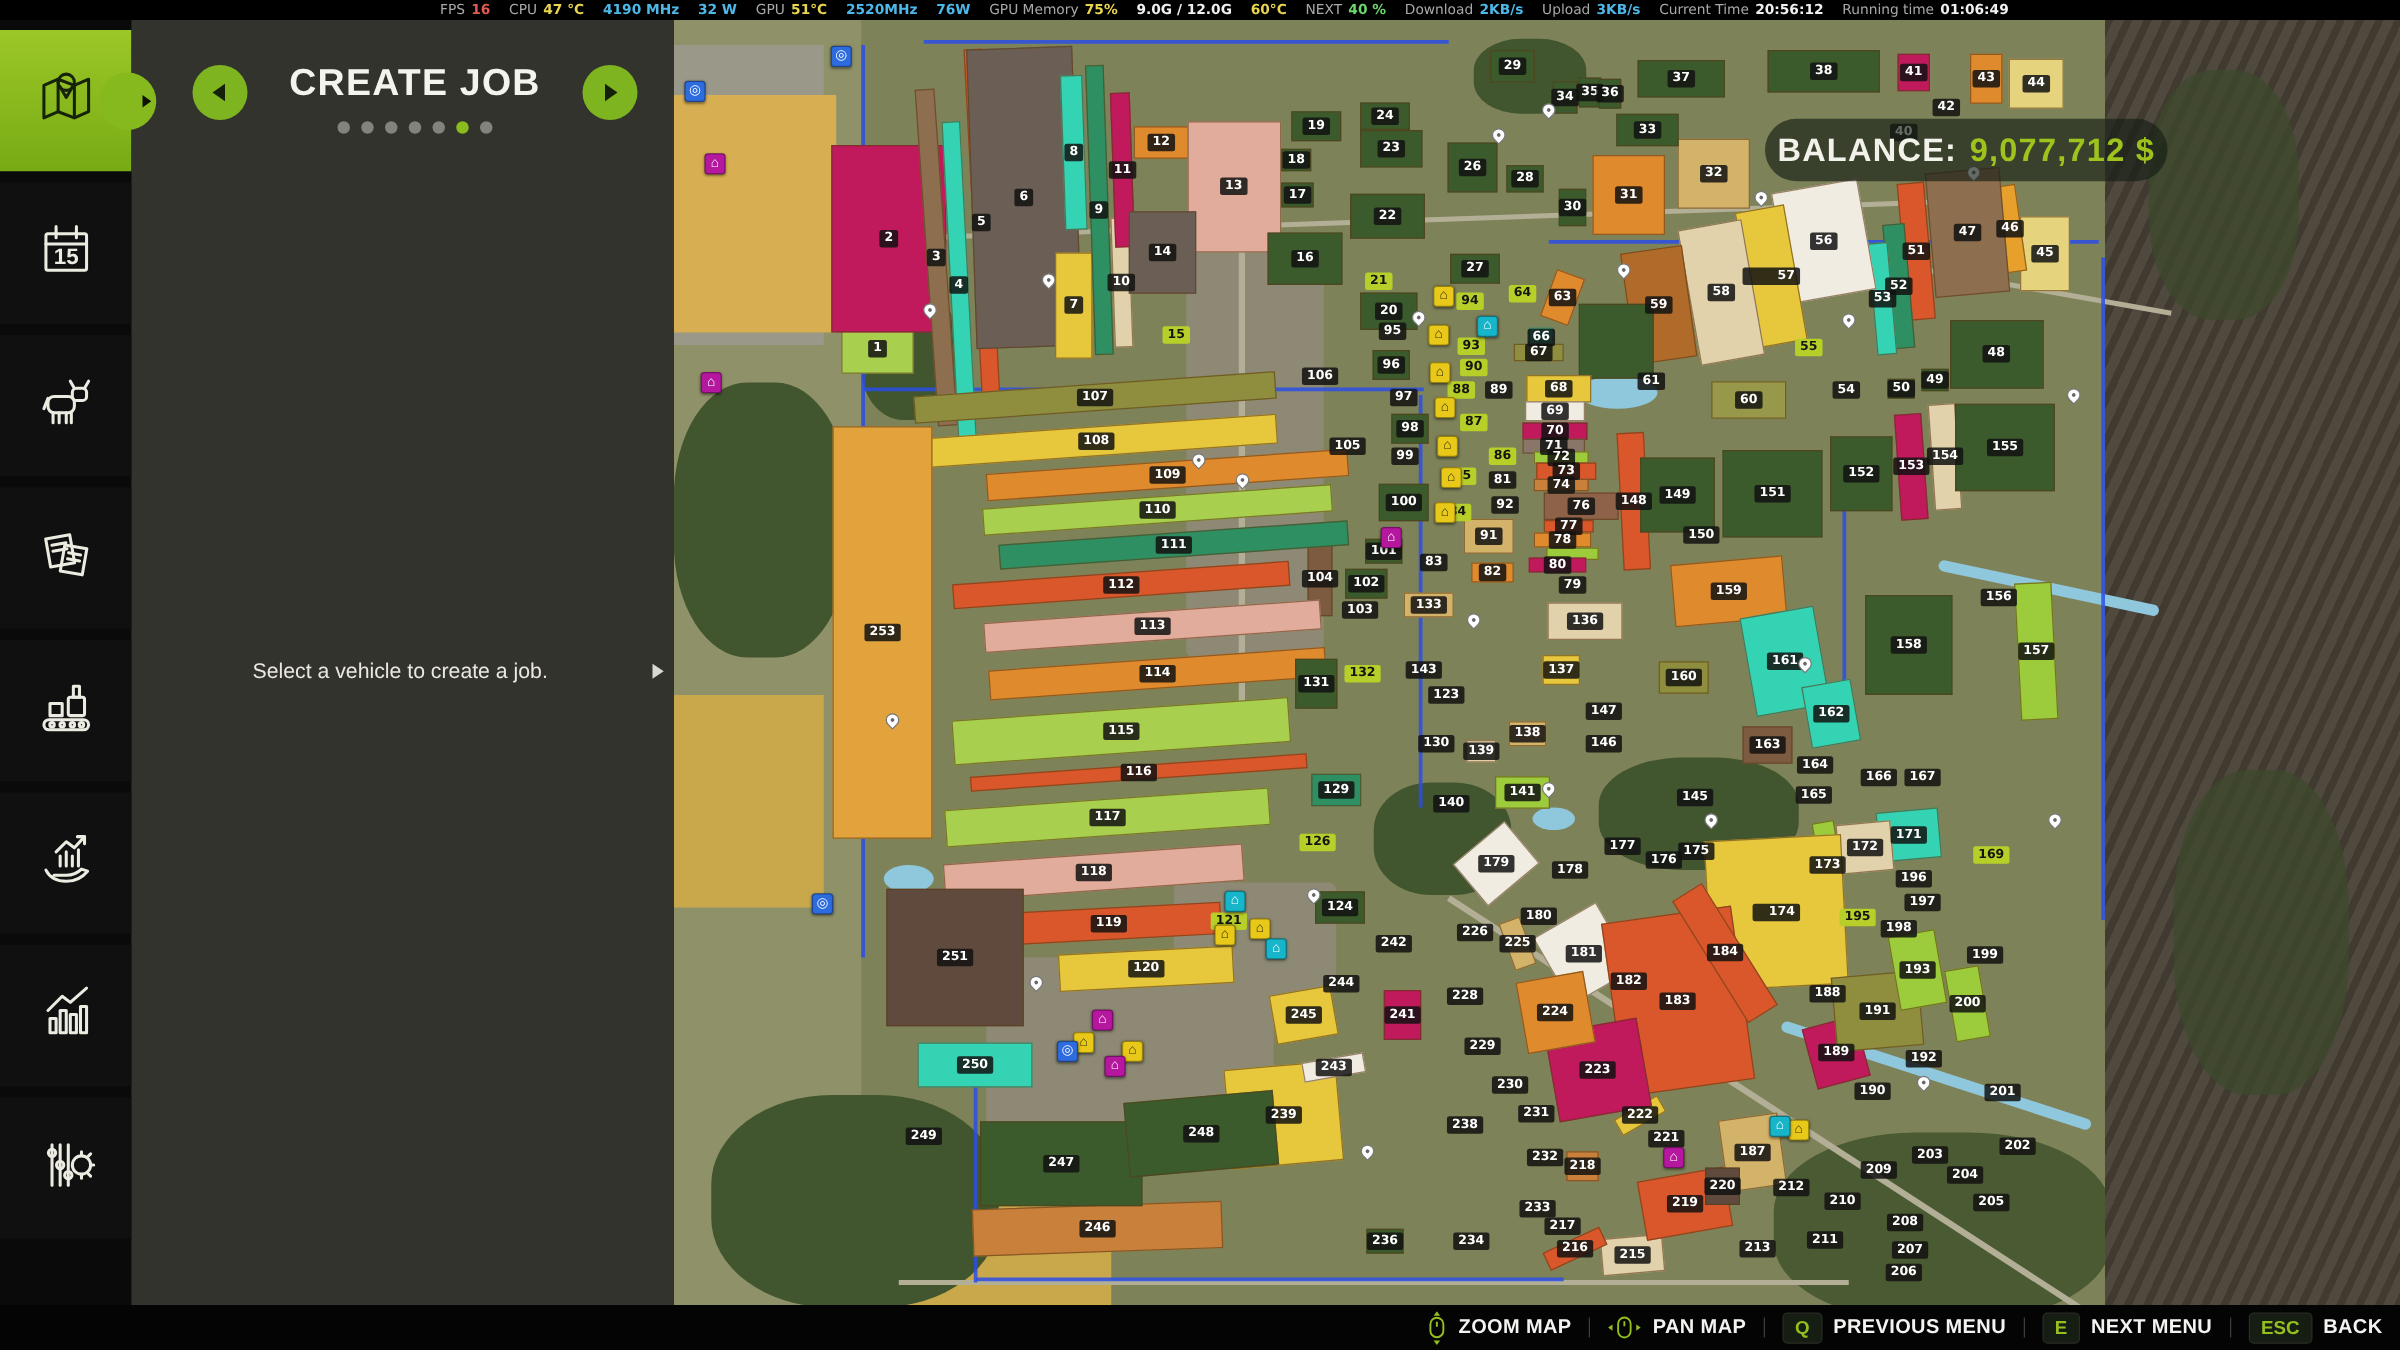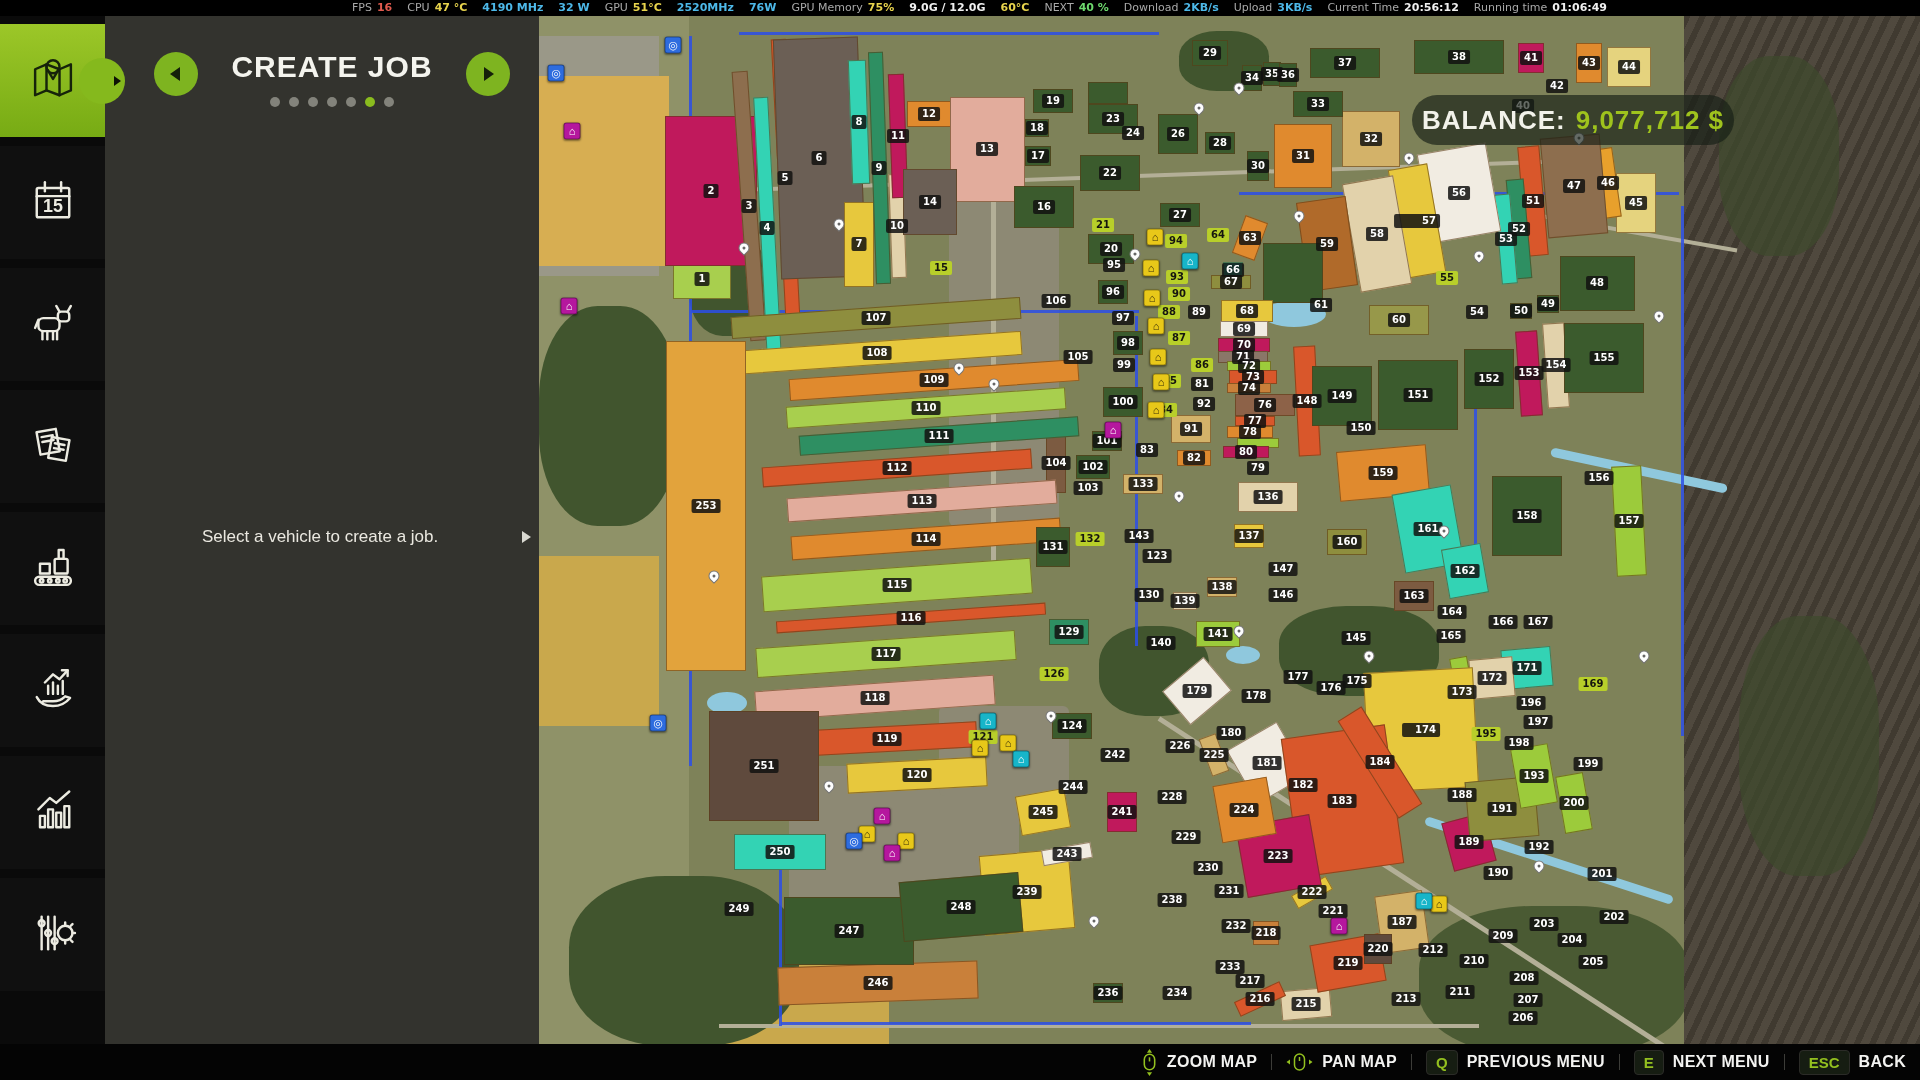--- a/index.html
+++ b/index.html
@@ -322,21 +322,21 @@
       <div class="field" style="left: 494px; top: 73px; width: 40px; height: 24px; background: rgb(59, 91, 45);"></div>
       <span class="fnum" style="left: 514px; top: 85px;">19</span>
       <div class="field" style="left: 549px; top: 218px; width: 46px; height: 30px; background: rgb(59, 91, 45);"></div>
       <span class="fnum" style="left: 572px; top: 233px;">20</span>
       <span class="fnum sale" style="left: 564px; top: 209px;">21</span>
       <div class="field" style="left: 541px; top: 139px; width: 60px; height: 36px; background: rgb(59, 91, 45);"></div>
       <span class="fnum" style="left: 571px; top: 157px;">22</span>
       <div class="field" style="left: 549px; top: 88px; width: 50px; height: 30px; background: rgb(59, 91, 45);"></div>
       <span class="fnum" style="left: 574px; top: 103px;">23</span>
       <div class="field" style="left: 549px; top: 66px; width: 40px; height: 22px; background: rgb(59, 91, 45);"></div>
-      <span class="fnum" style="left: 594px; top: 77px; margin-top: 40px;">24</span>
+      <span class="fnum" style="left: 569px; top: 77px;">24</span>
       <div class="field" style="left: 619px; top: 98px; width: 40px; height: 40px; background: rgb(59, 91, 45);"></div>
       <span class="fnum" style="left: 639px; top: 118px;">26</span>
       <div class="field" style="left: 621px; top: 187px; width: 40px; height: 24px; background: rgb(59, 91, 45);"></div>
       <span class="fnum" style="left: 641px; top: 199px;">27</span>
       <div class="field" style="left: 666px; top: 116px; width: 30px; height: 22px; background: rgb(59, 91, 45);"></div>
       <span class="fnum" style="left: 681px; top: 127px;">28</span>
       <div class="field" style="left: 653px; top: 24px; width: 36px; height: 26px; background: rgb(59, 91, 45);"></div>
       <span class="fnum" style="left: 671px; top: 37px;">29</span>
       <div class="field" style="left: 708px; top: 135px; width: 22px; height: 30px; background: rgb(59, 91, 45);"></div>
       <span class="fnum" style="left: 719px; top: 150px;">30</span>

